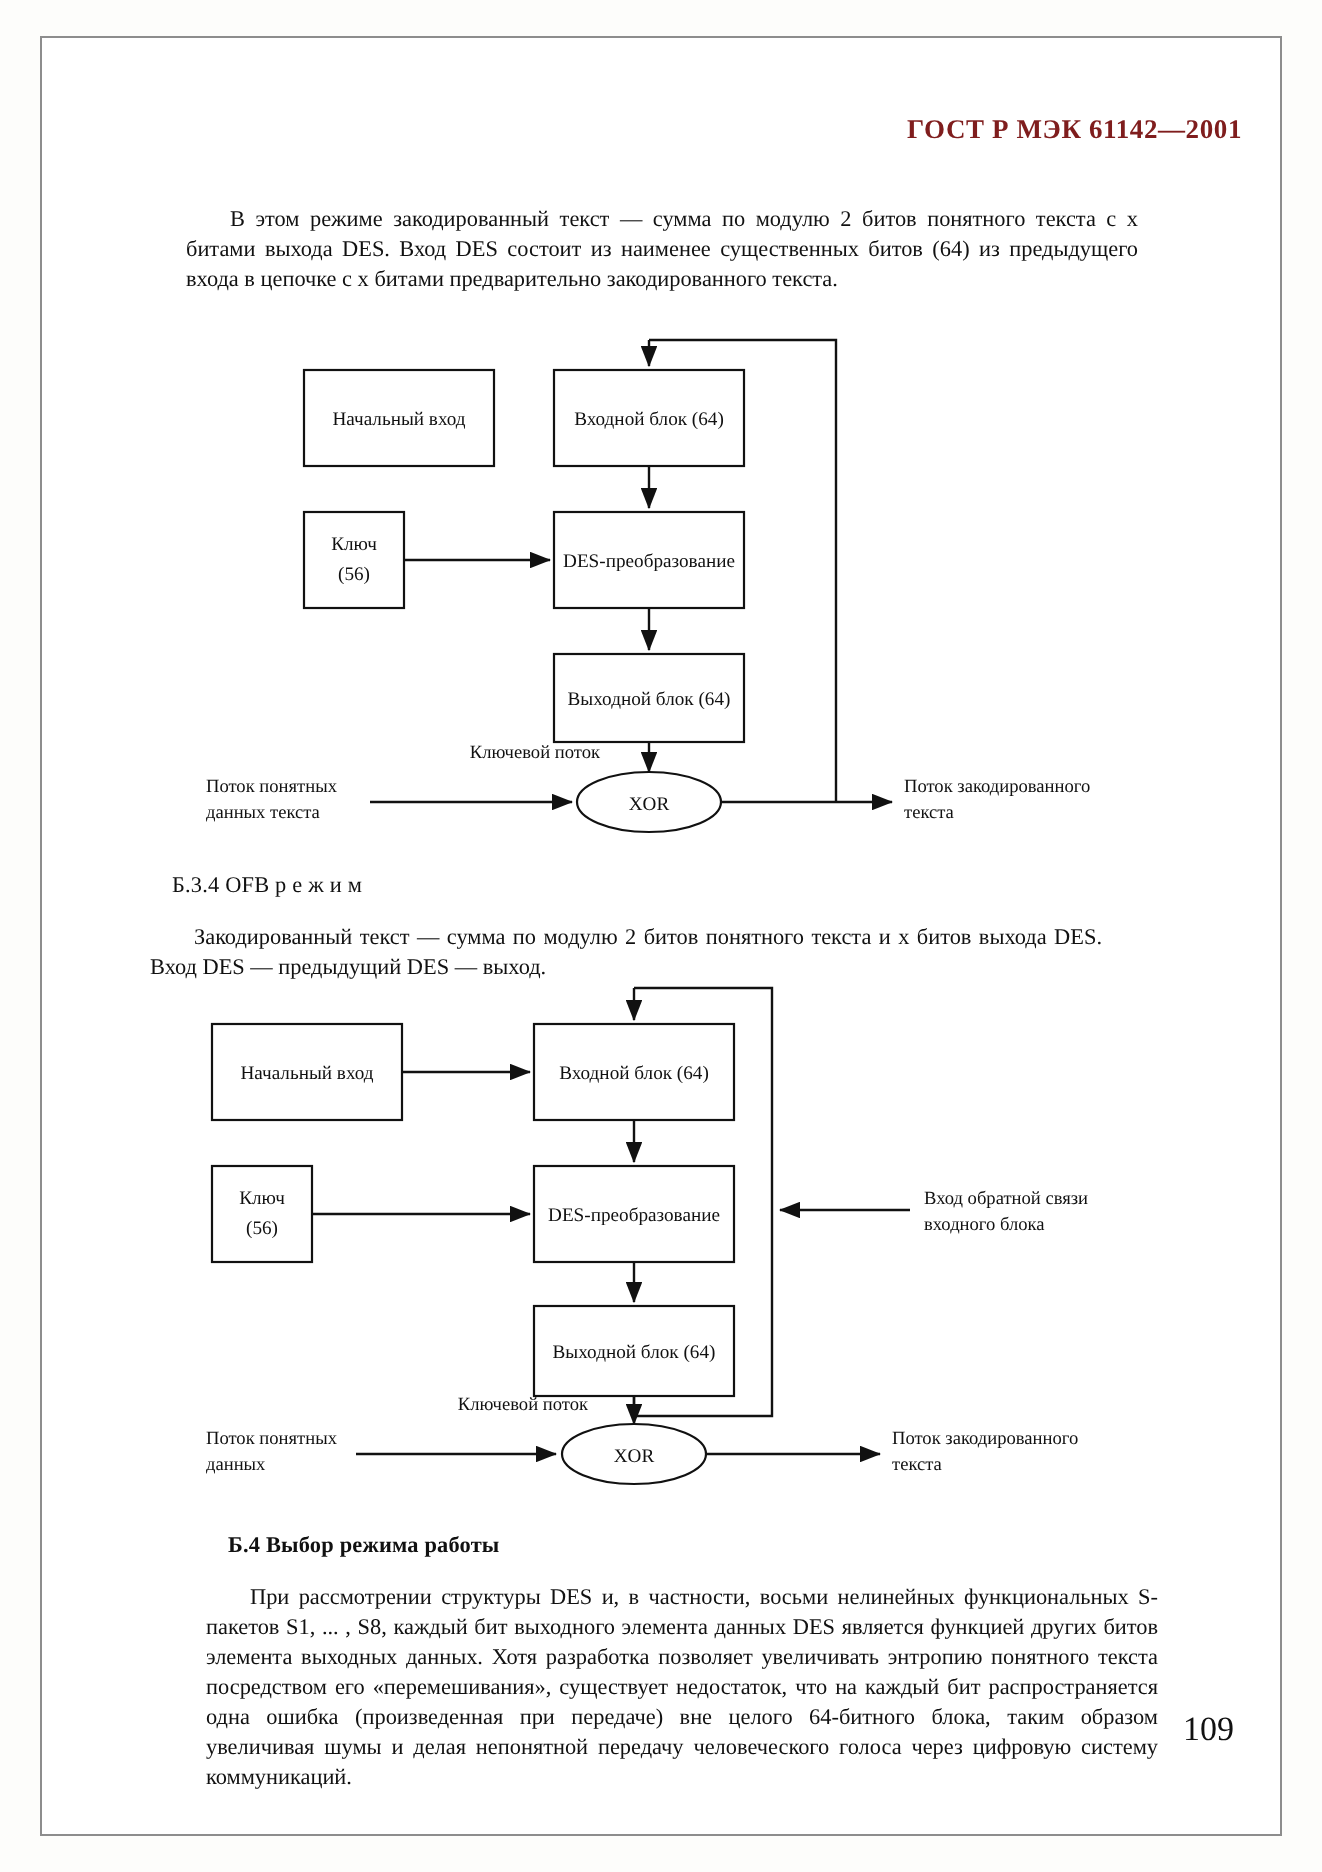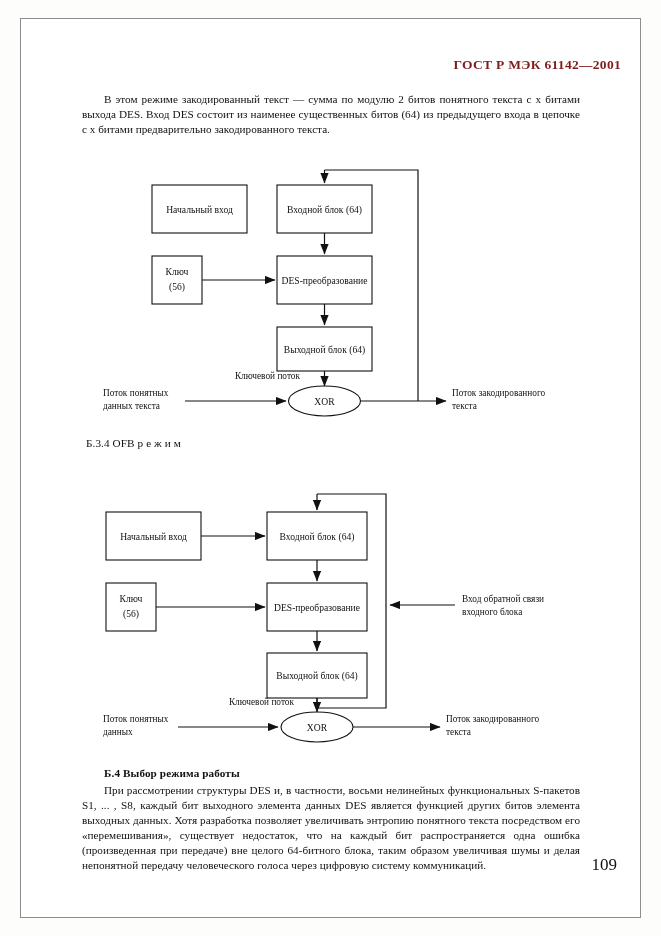--- a/index.html
+++ b/index.html
@@ -53,21 +53,21 @@
     letter-spacing: 0.1px;
   }
   .sec-head.bold {
     font-weight: bold;
     text-indent: 22px;
   }
   .para {
     font-size: 11.2px;
     text-align: justify;
     text-indent: 22px;
-    margin: 0;
+    margin: 11px;
     line-height: 1.33;
     hyphens: none;
   }
 
   
   .diagram { position: absolute; left: 0; top: 0; }
   .dgm-svg { display: block; }
 
   .blk-text {
     font-family: "Liberation Serif", "DejaVu Serif", serif;
@@ -81,21 +81,21 @@
   }
 
   .pagenum {
     position: absolute;
     right: 44px;
     top: 855px;
     font-size: 17px;
   }
 
   .section2 { position: absolute; left: 64px; top: 435px; width: 498px; }
-  .section3 { position: absolute; left: 82px; top: 765px; width: 498px; }
+  .section3 { position: absolute; left: 92px; top: 765px; width: 498px; }
 </style>
 </head>
 <body>
 
 <div class="page">
   <div class="sheet"></div>
 
   <div class="header-std">ГОСТ Р МЭК 61142—2001</div>
 
   <div class="body-col">
@@ -144,20 +144,21 @@
       <text class="lbl-text" x="300" y="379" text-anchor="end">Ключевой поток</text>
       <text class="lbl-text" x="103" y="396">Поток понятных</text>
       <text class="lbl-text" x="103" y="409">данных текста</text>
       <text class="lbl-text" x="452" y="396">Поток закодированного</text>
       <text class="lbl-text" x="452" y="409">текста</text>
     </svg>
   </div>
 
   <div class="section2">
     <p class="sec-head">Б.3.4  OFB р е ж и м</p>
+    <p class="para">Закодированный текст — сумма по модулю 2 битов понятного текста и x битов выхода DES. Вход DES — предыдущий DES — выход.</p>
   </div>
 
   <div class="diagram" style="left:0;top:490px;">
     <svg class="dgm-svg" width="661" height="270" viewBox="0 0 661 270">
       <defs>
         <marker id="ah2" markerWidth="9" markerHeight="7" refX="8.5" refY="3.5" orient="auto">
           <polygon points="0,0 9,3.5 0,7" fill="#111"></polygon>
         </marker>
       </defs>
 

